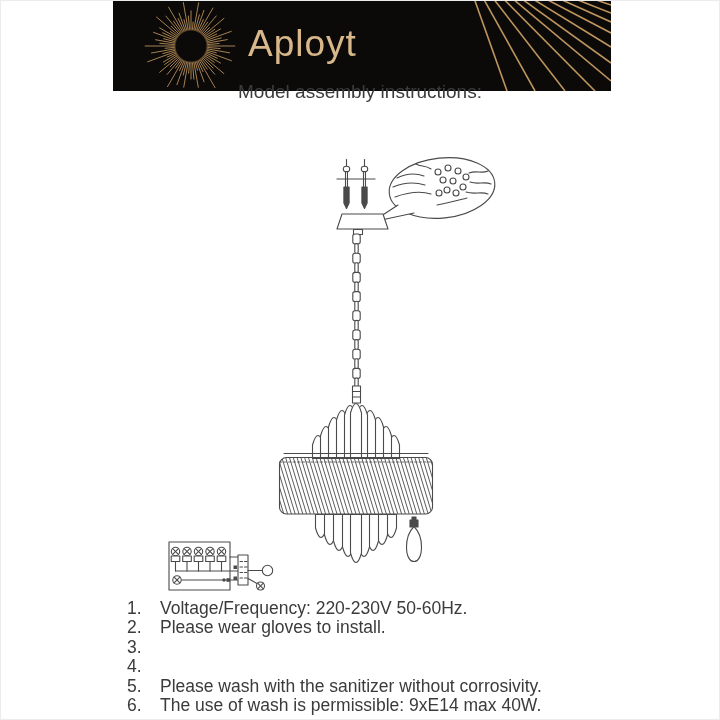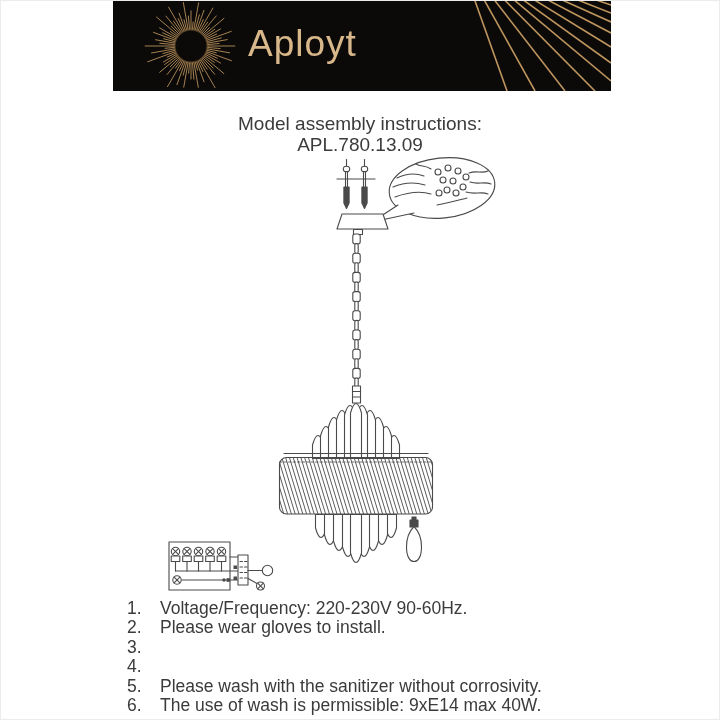--- a/index.html
+++ b/index.html
@@ -14,21 +14,21 @@
     background:#0c0a09;overflow:hidden;
   }
   .sunburst{position:absolute;left:12px;top:-3px;width:132px;height:96px;}
   .brand-name{
     position:absolute;left:119px;top:50%;transform:translateY(-54%);
     font-size:37px;letter-spacing:1px;color:#d8b88a;font-weight:400;margin-left:16px;
   }
   .banner-rays{position:absolute;right:0;top:0;width:498px;height:90px;}
   
   .title-block{
-    position:absolute;left:0;top:112px;width:100%;text-align:center;
+    position:absolute;left:0;top:80px;width:100%;text-align:center;
     color:#3b3b3b;font-size:19px;line-height:21px;
   }
   
   .diagram{position:absolute;left:0;top:0;width:720px;height:720px;}
   .diagram path,.diagram line,.diagram rect,.diagram ellipse,.diagram circle{
     vector-effect:non-scaling-stroke;
   }
   
   .instructions{
     position:absolute;left:126px;top:598px;margin:0;padding:0;list-style:none;
@@ -133,21 +133,20 @@
         <line x1="345" y1="-48" x2="482" y2="90"></line>
         <line x1="345" y1="-48" x2="452" y2="90"></line>
         <line x1="345" y1="-48" x2="422" y2="90"></line>
         <line x1="345" y1="-48" x2="394" y2="90"></line>
       </g>
     </svg>
   </div>
 
   <div class="title-block">
     <div>Model assembly instructions:</div>
-    <div>APL.780.13.09</div>
   </div>
 
   <svg class="diagram" viewBox="0 0 720 720" fill="none" stroke="#4a4a4a" stroke-width="1.1" stroke-linejoin="round" stroke-linecap="round">
 
     <g>
       <line x1="336" y1="178" x2="374" y2="178"></line>
       <g>
         <line x1="345.5" y1="158.5" x2="345.5" y2="165.5"></line>
         <ellipse cx="345.5" cy="168" rx="3.2" ry="2.8" fill="#ffffff"></ellipse>
         <rect x="344.5" y="170.5" width="2" height="16"></rect>
@@ -368,21 +367,21 @@
       <path d="M247,577.5 L256,582.5"></path>
       <circle cx="259.5" cy="585" r="4" fill="#ffffff"></circle>
       <line x1="256.7" y1="582.2" x2="262.3" y2="587.8"></line>
       <line x1="262.3" y1="582.2" x2="256.7" y2="587.8"></line>
     </g>
   </svg>
 
   <ol class="instructions">
     <li>
       <span class="num">1.</span>
-      <span>Voltage/Frequency: 220-230V 90-60Hz.</span>
+      <span>Voltage/Frequency: 220-230V 50-60Hz.</span>
     </li>
     <li>
       <span class="num">2.</span>
       <span>Please wear gloves to install.</span>
     </li>
     <li>
       <span class="num">3.</span>
     </li>
     <li>
       <span class="num">4.</span>

